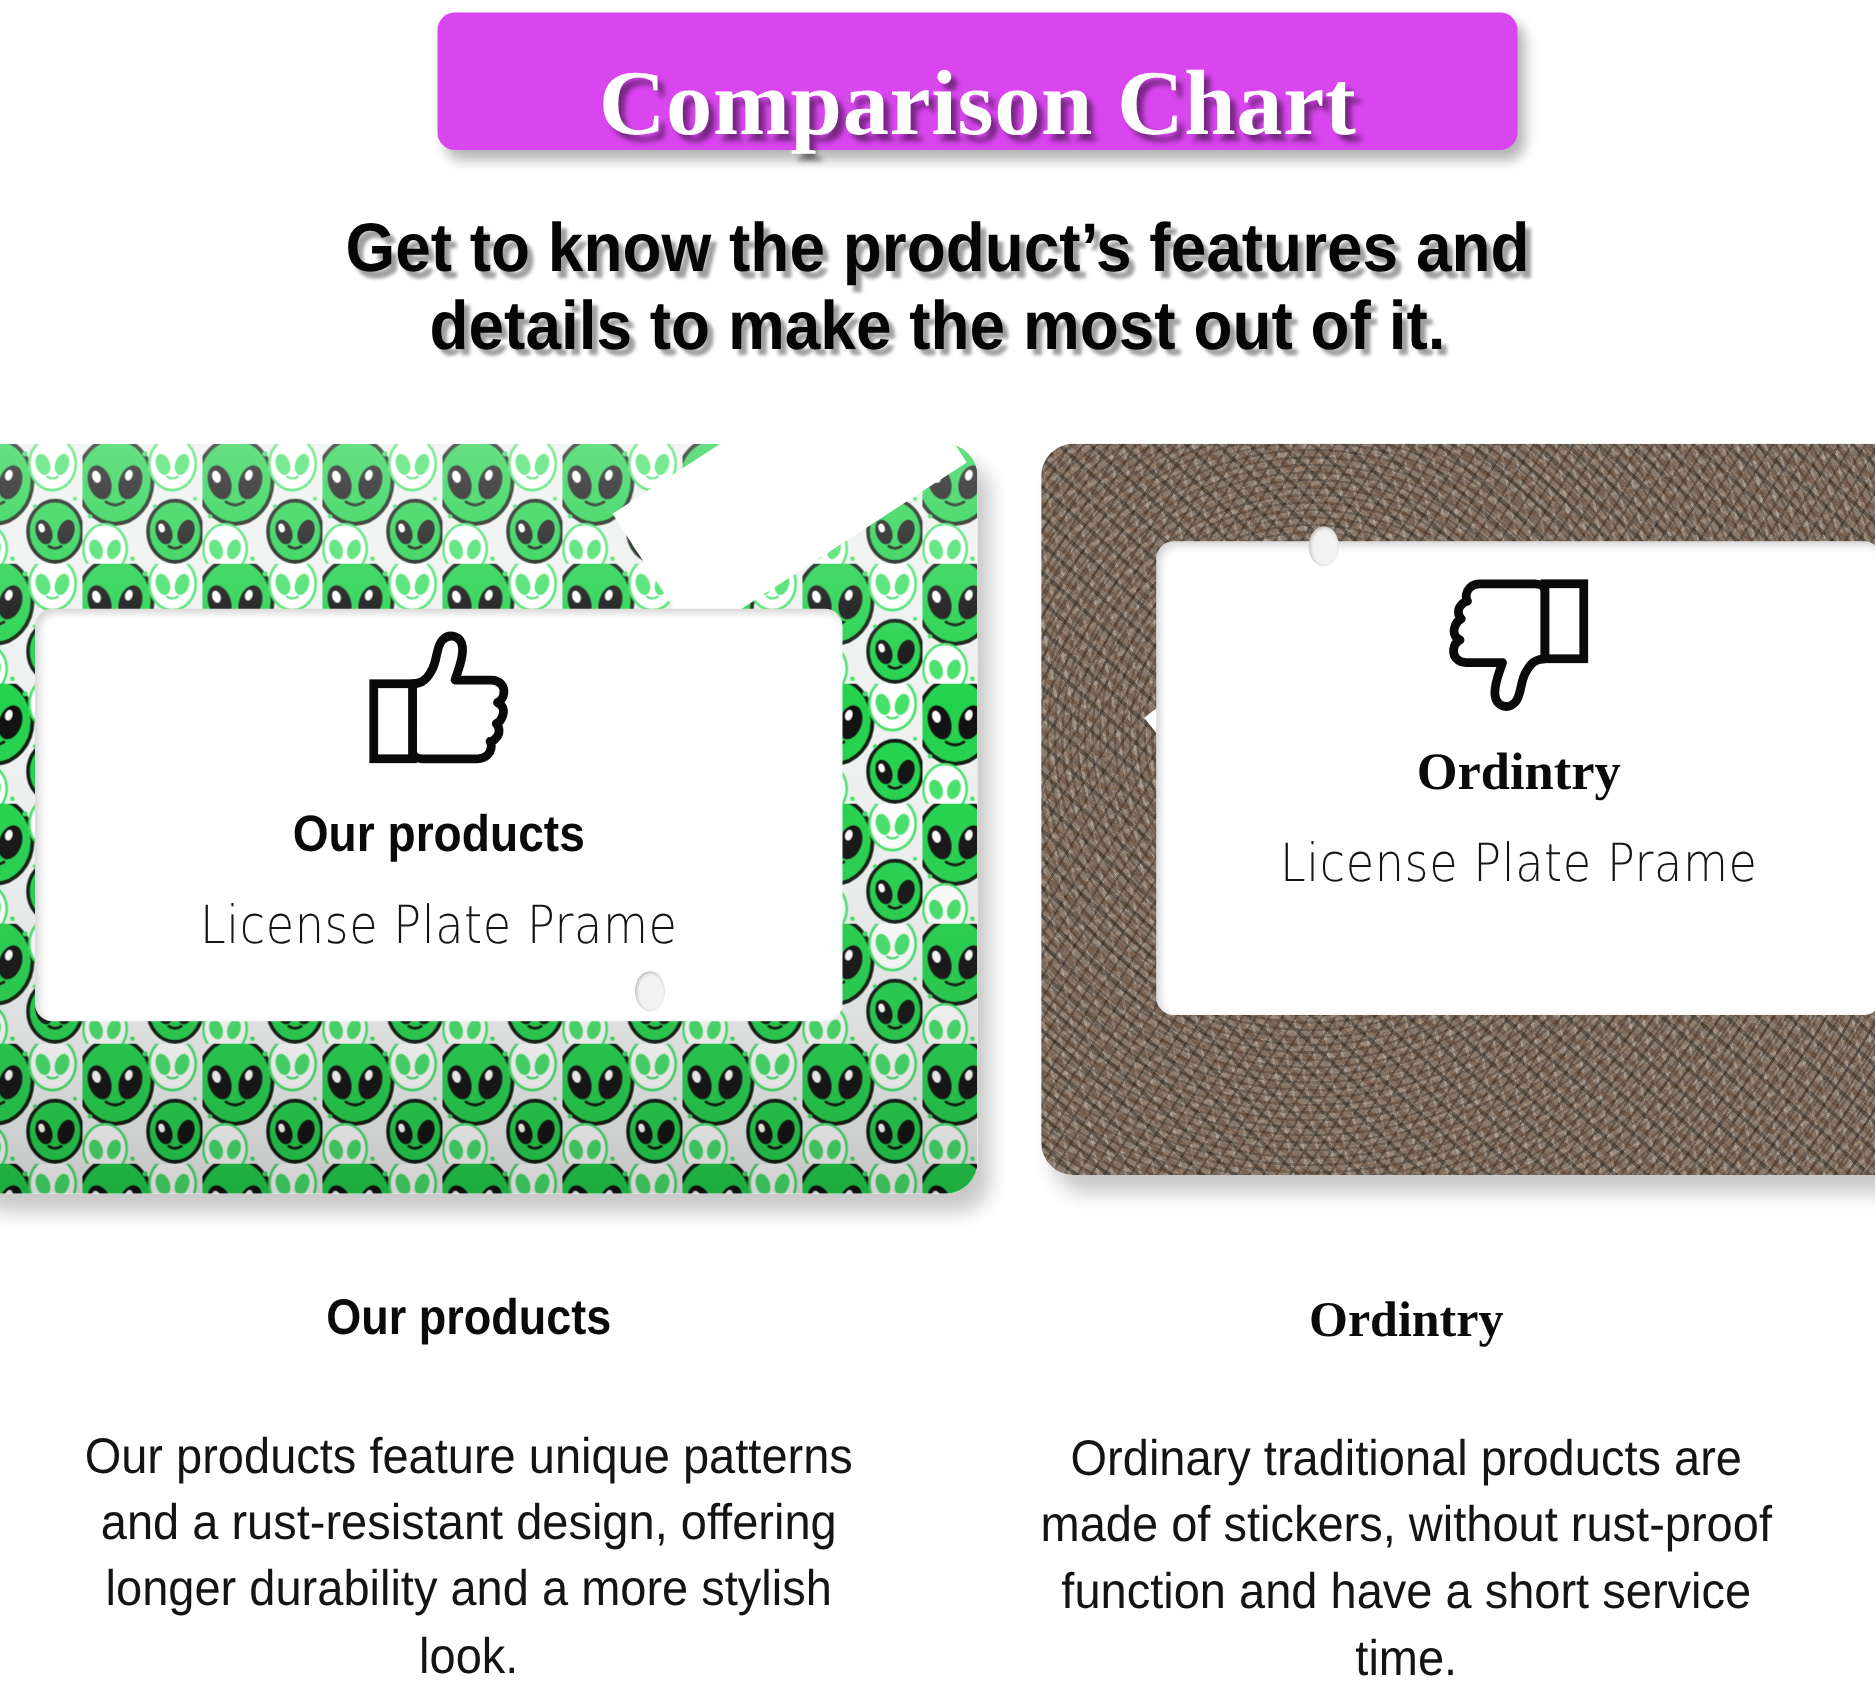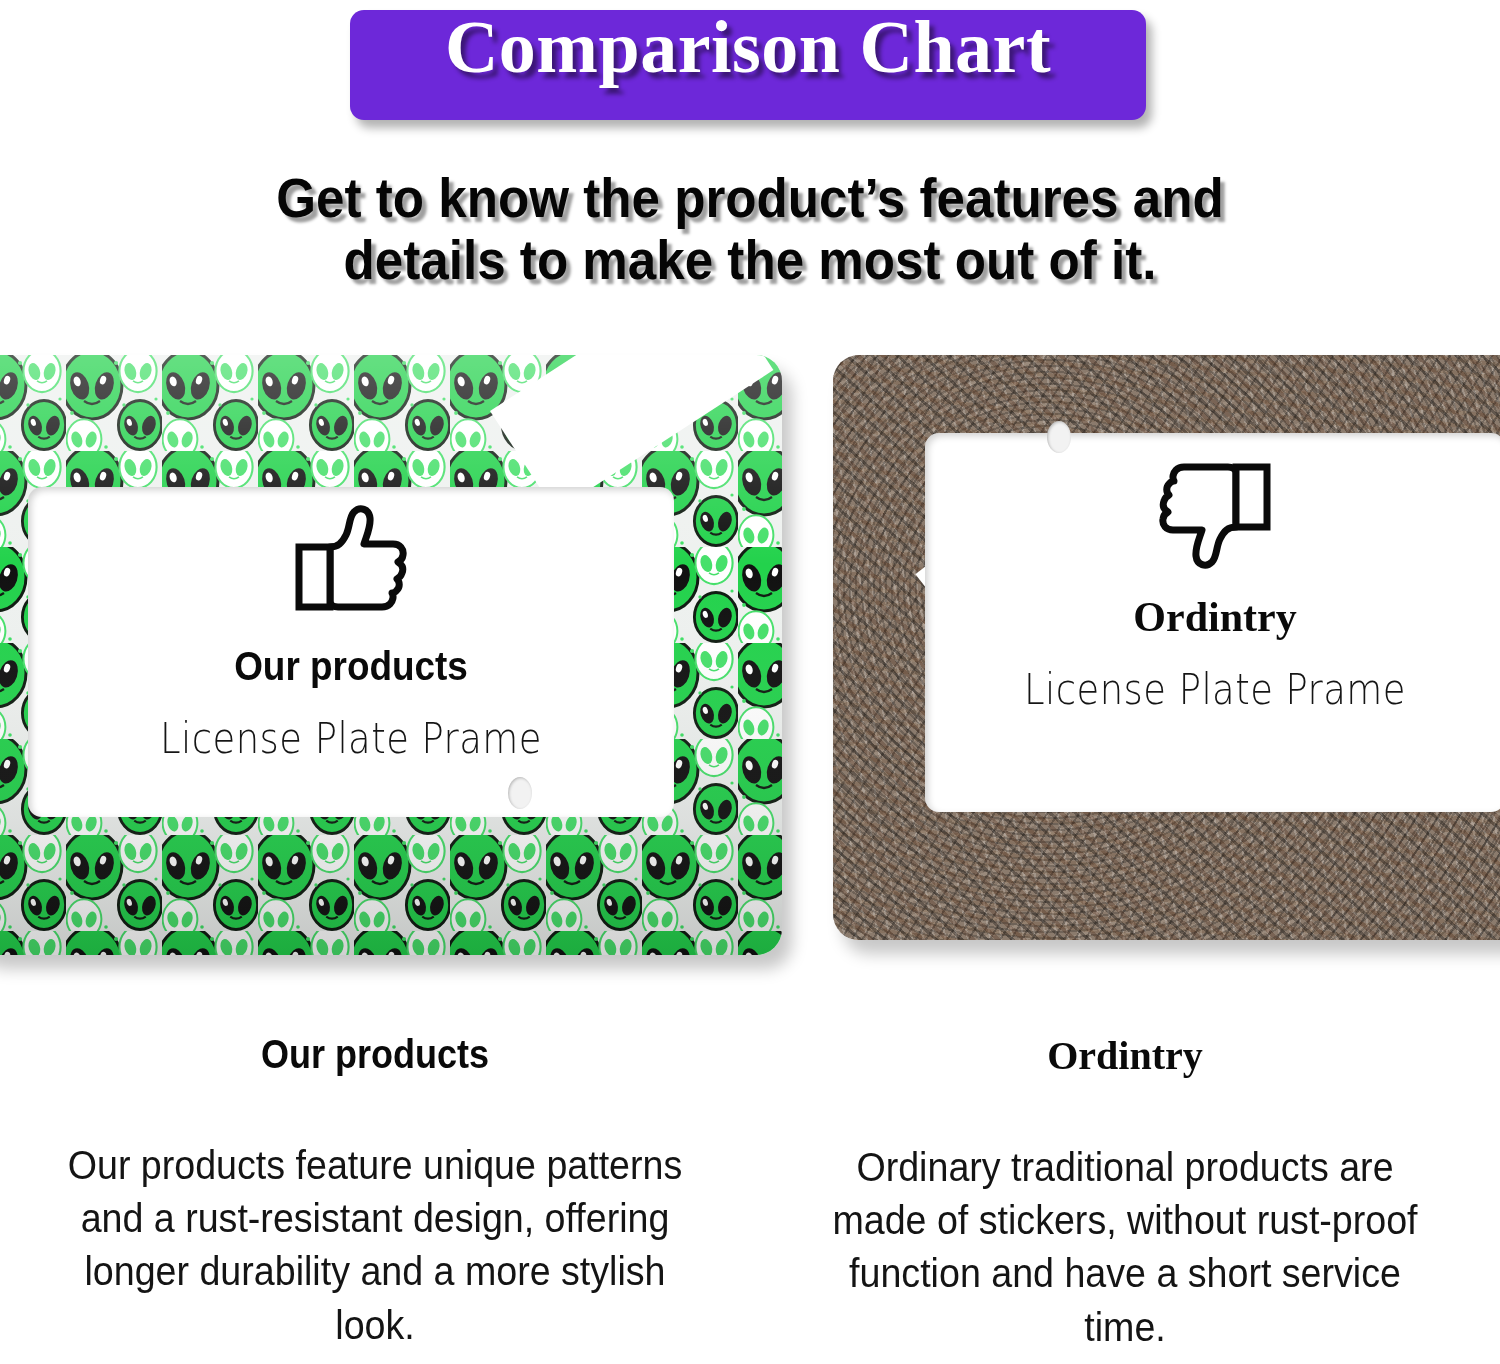--- a/index.html
+++ b/index.html
@@ -14,27 +14,27 @@
     overflow: hidden;
     font-family: "Liberation Sans", sans-serif;
     -webkit-font-smoothing: antialiased;
   }
 
   
   #title-banner {
     position: absolute;
     left: 350px;
     top: 10px;
-    width: 796px;
+    width: 864px;
     height: 110px;
-    background: #6d28d9;
+    background: #d946ef;
     border-radius: 14px;
     box-shadow: 6px 8px 10px rgba(0,0,0,0.30);
     display: flex;
-    align-items: flex-start;
+    align-items: flex-end;
     justify-content: center;
   }
   #title-text {
     font-family: "Liberation Serif", serif;
     font-weight: bold;
     font-size: 74px;
     color: #ffffff;
     letter-spacing: 0.5px;
     text-shadow: 5px 6px 4px rgba(0,0,0,0.45);
     white-space: nowrap;

